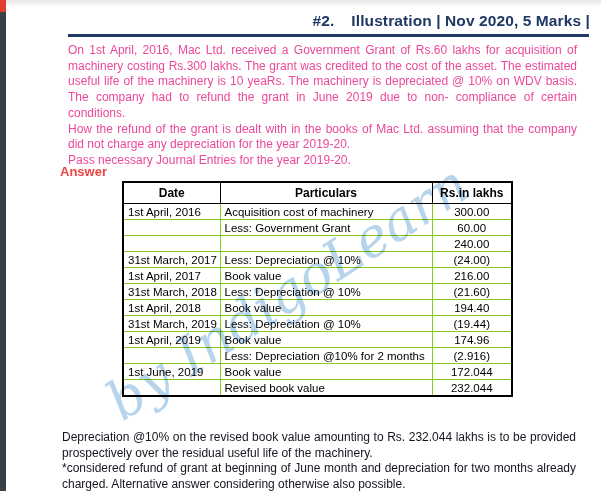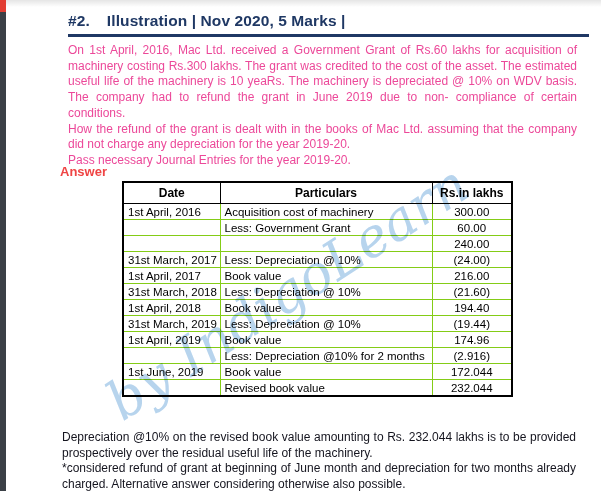--- a/index.html
+++ b/index.html
@@ -5,21 +5,21 @@
   html,body{margin:0;padding:0;background:#ffffff;}
   .page{
     position:relative;width:601px;height:491px;background:#ffffff;
     font-family:"Liberation Sans",sans-serif;overflow:hidden;
   }
   .left-bar{position:absolute;left:0;top:0;width:6px;height:491px;background:var(--sidebar,#3b4046);}
   .red-mark{position:absolute;left:0;top:0;width:6px;height:12px;background:var(--accent_red,#e23d32);}
   .top-shade{position:absolute;left:6px;top:0;width:595px;height:7px;
     background:linear-gradient(rgba(0,0,0,.10),rgba(0,0,0,0));}
   .title-row{position:absolute;left:68px;top:12px;width:522px;
-    font-size:15.5px;font-weight:bold;color:var(--title_navy,#1f3864);letter-spacing:.1px;}
+    font-size:15.5px;font-weight:bold;color:var(--title_navy,#1f3864);letter-spacing:.1px;text-align:right;}
   .title-number{display:inline-block;margin-right:17px;}
   .title-rule{position:absolute;left:68px;top:34px;width:521px;height:3px;background:var(--title_navy,#1f3864);}
   .question{position:absolute;left:68px;top:43px;width:509px;
     font-size:12px;line-height:15.7px;color:#ec4899;text-align:justify;}
   .question p{margin:0;}
   .answer-label{position:absolute;left:60px;top:164px;font-size:13px;font-weight:bold;color:#ef4444;}
   table.journal{
     position:absolute;left:122px;top:181px;width:389px;
     border-collapse:collapse;table-layout:fixed;
     font-size:11.5px;color:#000;border:2px solid #000;

